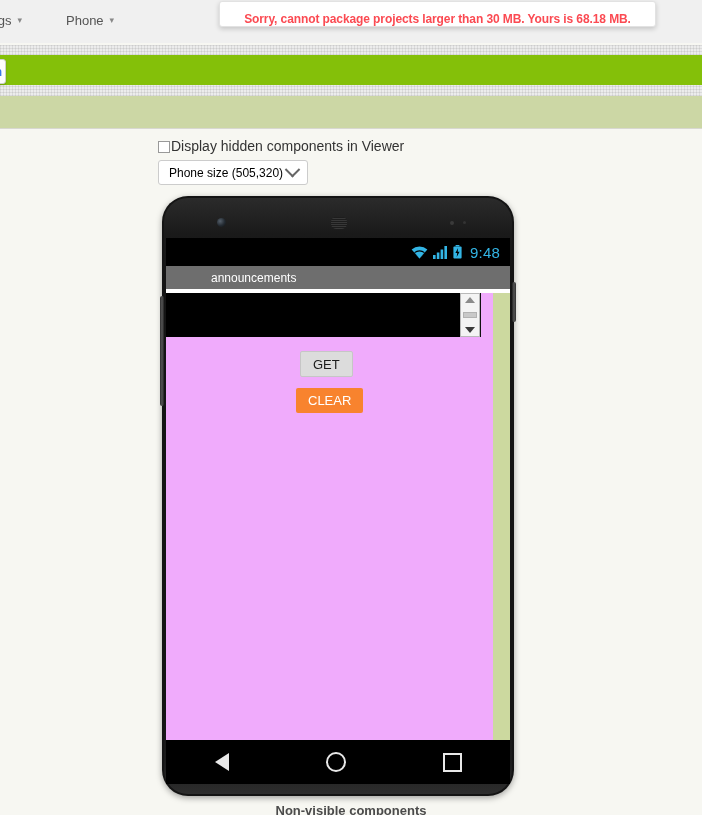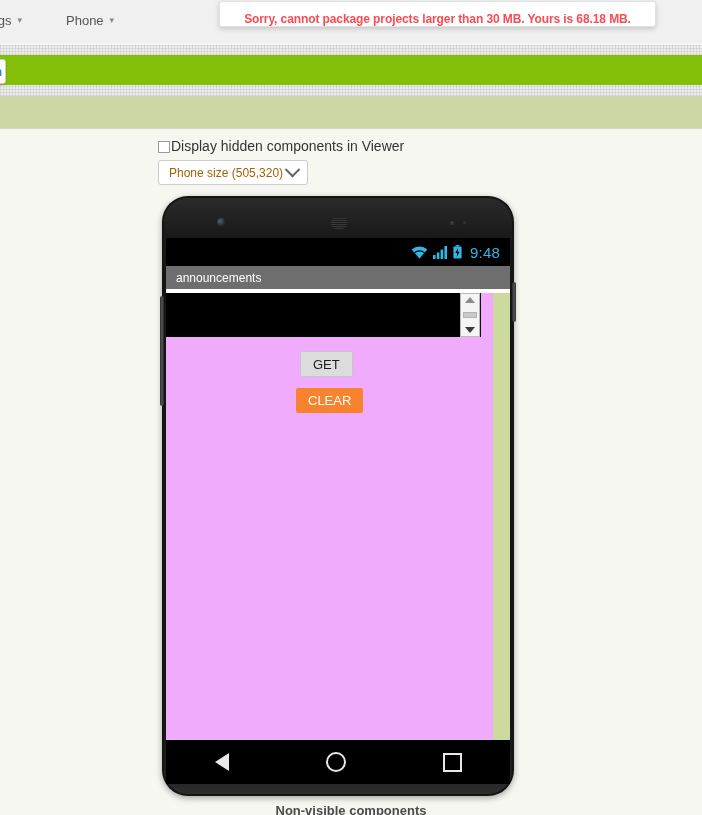--- a/index.html
+++ b/index.html
@@ -105,21 +105,21 @@
     margin-left:1px;line-height:13px;font-size:14px;color:#333;
   }
   #phone-size-select{
     width:150px;height:25px;
     background:#fff;
     border:1px solid #ccc;
     border-radius:3px;
     display:flex;align-items:center;justify-content:space-between;
     padding:0 9px 0 10px;
     box-sizing:border-box;
-    font-size:12px;color:#a16207;
+    font-size:12px;color:#000000;
     cursor:pointer;
   }
   #phone-size-select .chev{
     width:9px;height:9px;
     border-right:2px solid #666;border-bottom:2px solid #666;
     transform:rotate(45deg) translate(-2px,-2px);
     flex:none;
   }
 
   
@@ -188,21 +188,21 @@
   }
 
   
   #title-bar{
     position:absolute;left:0;top:28px;width:344px;height:25px;
     background:#6e6e6e;
     display:flex;align-items:center;
     padding-left:10px;box-sizing:border-box;
     border-bottom:2px solid #ffffff;
   }
-  #title-bar-text{color:#fff;font-size:12px;}
+  #title-bar-text{color:#fff;font-size:12px;margin-left:35px;}
 
   
   #form-body{
     position:absolute;left:0;top:55px;width:344px;height:447px;
     background:#fff;
   }
   
   #selection-strip{
     position:absolute;right:0;top:0;width:17px;height:447px;
     background:#ccd99f;

